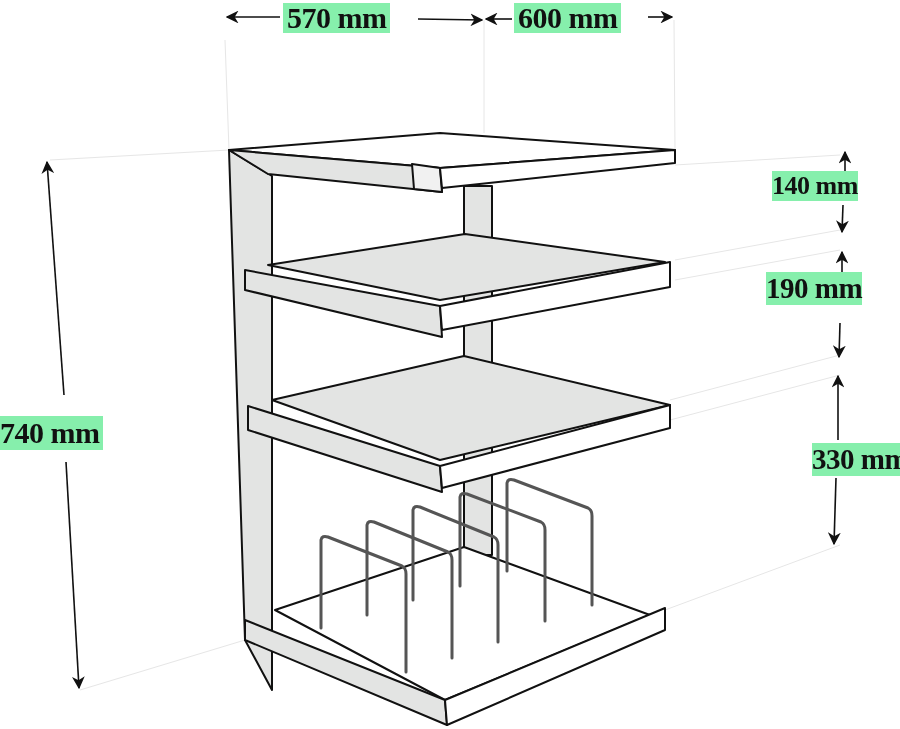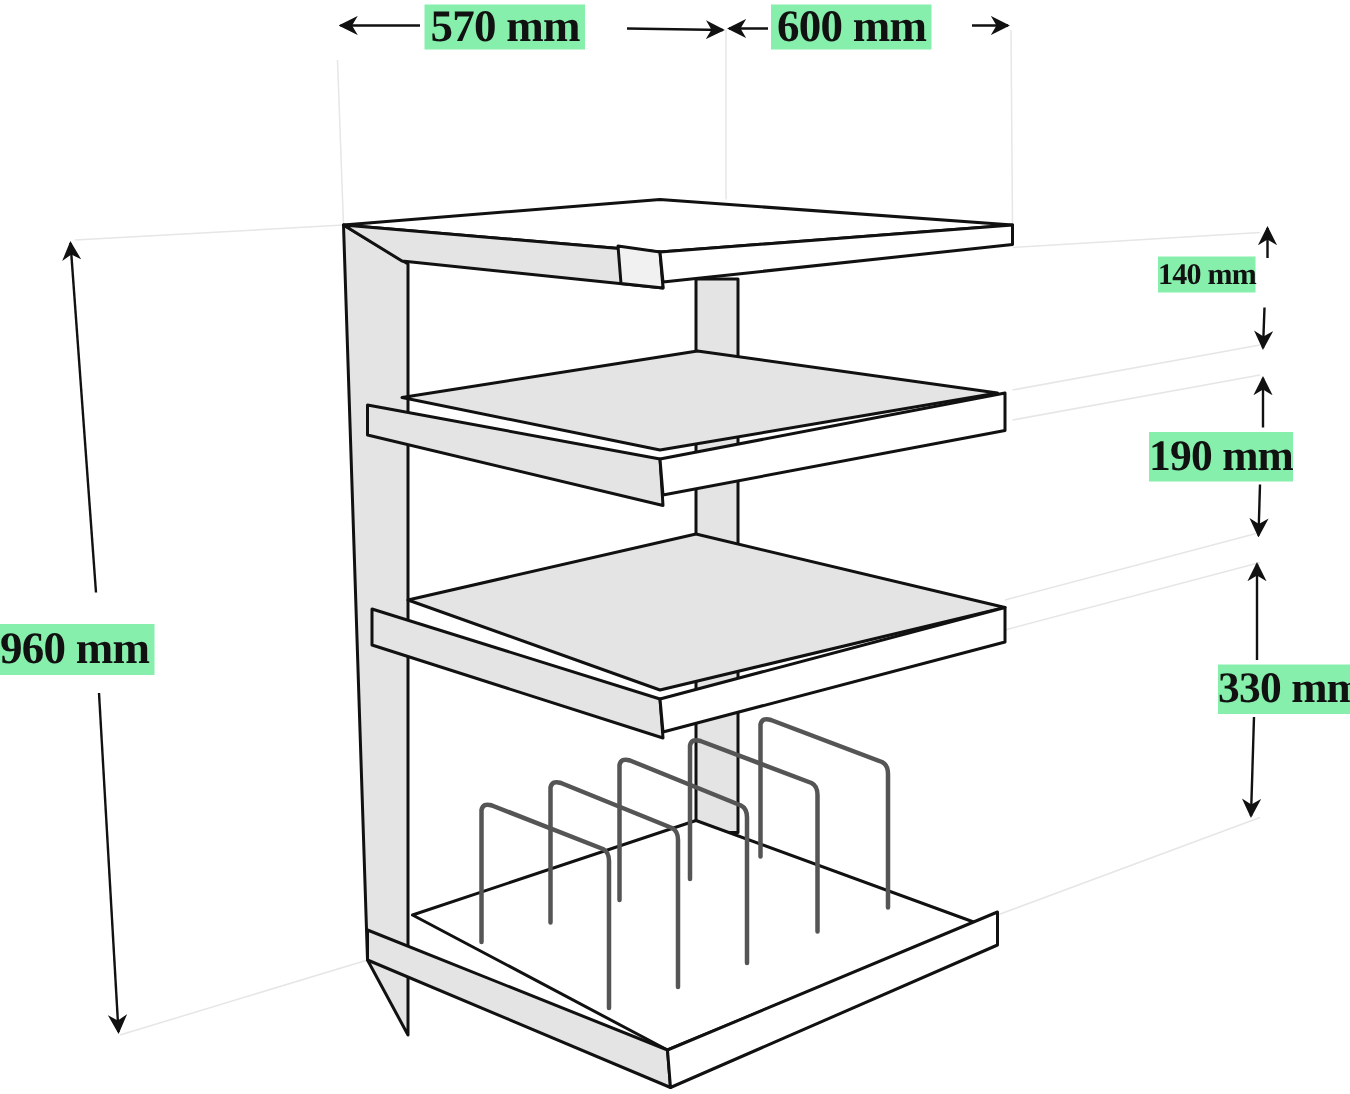--- a/index.html
+++ b/index.html
@@ -5,22 +5,22 @@
   html, body { margin: 0; padding: 0; background: #ffffff; }
   body { width: 900px; height: 729px; position: relative; overflow: hidden;
          font-family: "Liberation Sans", sans-serif; }
   #diagram { position: absolute; left: 0; top: 0; width: 900px; height: 729px; }
   .dim-label { position: absolute; font-family: Liberation Serif, serif;
                font-weight: bold; color: #111111; white-space: nowrap;
                background: #86efac; line-height: 1; letter-spacing: -0.5px; }
   .lbl-w { left: 283px; top: 3px; font-size: 30px; padding: 0 4px; }
   .lbl-d { left: 514px; top: 3px; font-size: 30px; padding: 0 4px; }
   .lbl-h { left: 0px; top: 416px; font-size: 30px; padding: 2px 4px 2px 0; }
-  .lbl-g1 { left: 772px; top: 171px; font-size: 20px; padding: 2px 0; }
-  .lbl-g2 { left: 766px; top: 288px; font-size: 29px; padding: 2px 0; }
+  .lbl-g1 { left: 772px; top: 171px; font-size: 26px; padding: 2px 0; }
+  .lbl-g2 { left: 766px; top: 272px; font-size: 29px; padding: 2px 0; }
   .lbl-g3 { left: 764px; top: 443px; font-size: 29px; padding: 2px 0; margin-left: 48px; }
 </style>
 </head>
 <body>
 
 <svg id="diagram" viewBox="0 0 900 729" xmlns="http://www.w3.org/2000/svg">
   <defs>
     <marker id="arrow" viewBox="0 0 10 10" refX="9" refY="5" markerWidth="8" markerHeight="8" orient="auto-start-reverse">
       <path d="M0,0 L10,5 L0,10 L3,5 Z" fill="#111111"></path>
     </marker>
@@ -83,16 +83,16 @@
     <path d="M321,628 L321,540 Q322,535 328,537 L402,566 Q406,568 406,574 L406,672"></path>
     <path d="M367,615 L367,525 Q368,520 374,522 L448,552 Q452,554 452,560 L452,658"></path>
     <path d="M413,600 L413,510 Q414,505 420,507 L494,537 Q498,539 498,545 L498,642"></path>
     <path d="M460,586 L460,497 Q461,492 467,494 L541,522 Q545,524 545,530 L545,621"></path>
     <path d="M507,571 L507,483 Q508,478 514,480 L588,508 Q592,510 592,516 L592,605"></path>
   </g>
 </svg>
 
 <div class="dim-label lbl-w">570 mm</div>
 <div class="dim-label lbl-d">600 mm</div>
-<div class="dim-label lbl-h">960 mm</div>
+<div class="dim-label lbl-h">740 mm</div>
 <div class="dim-label lbl-g1">140 mm</div>
 <div class="dim-label lbl-g2">190 mm</div>
 <div class="dim-label lbl-g3">330 mm</div>
 
 </body></html>

